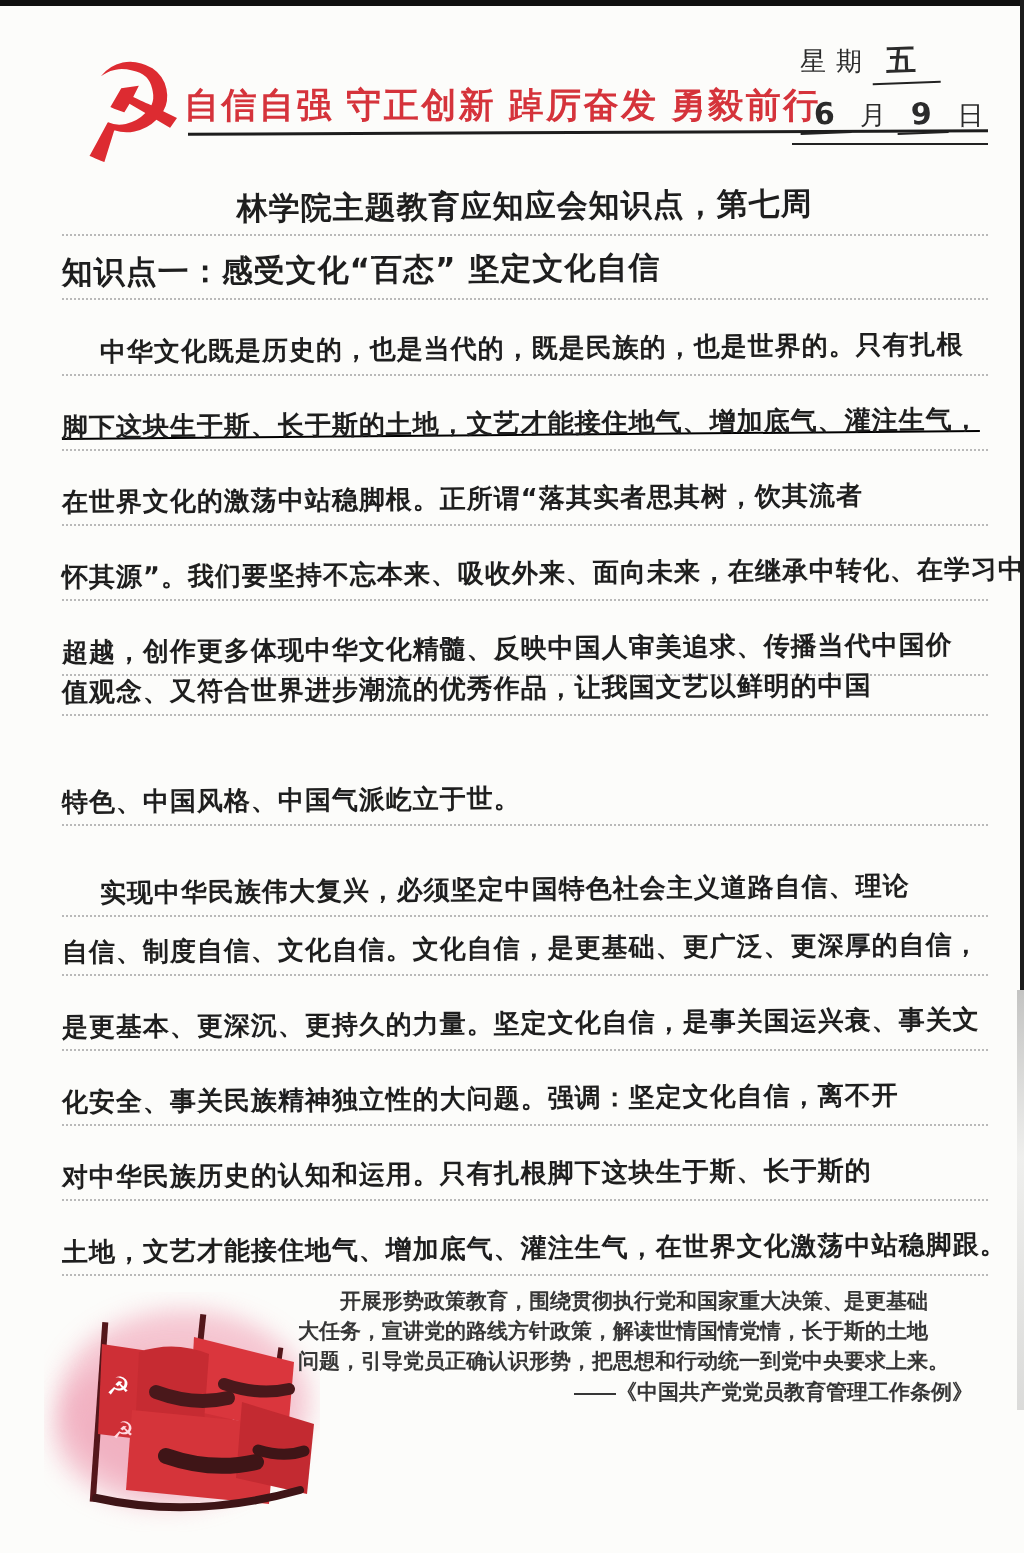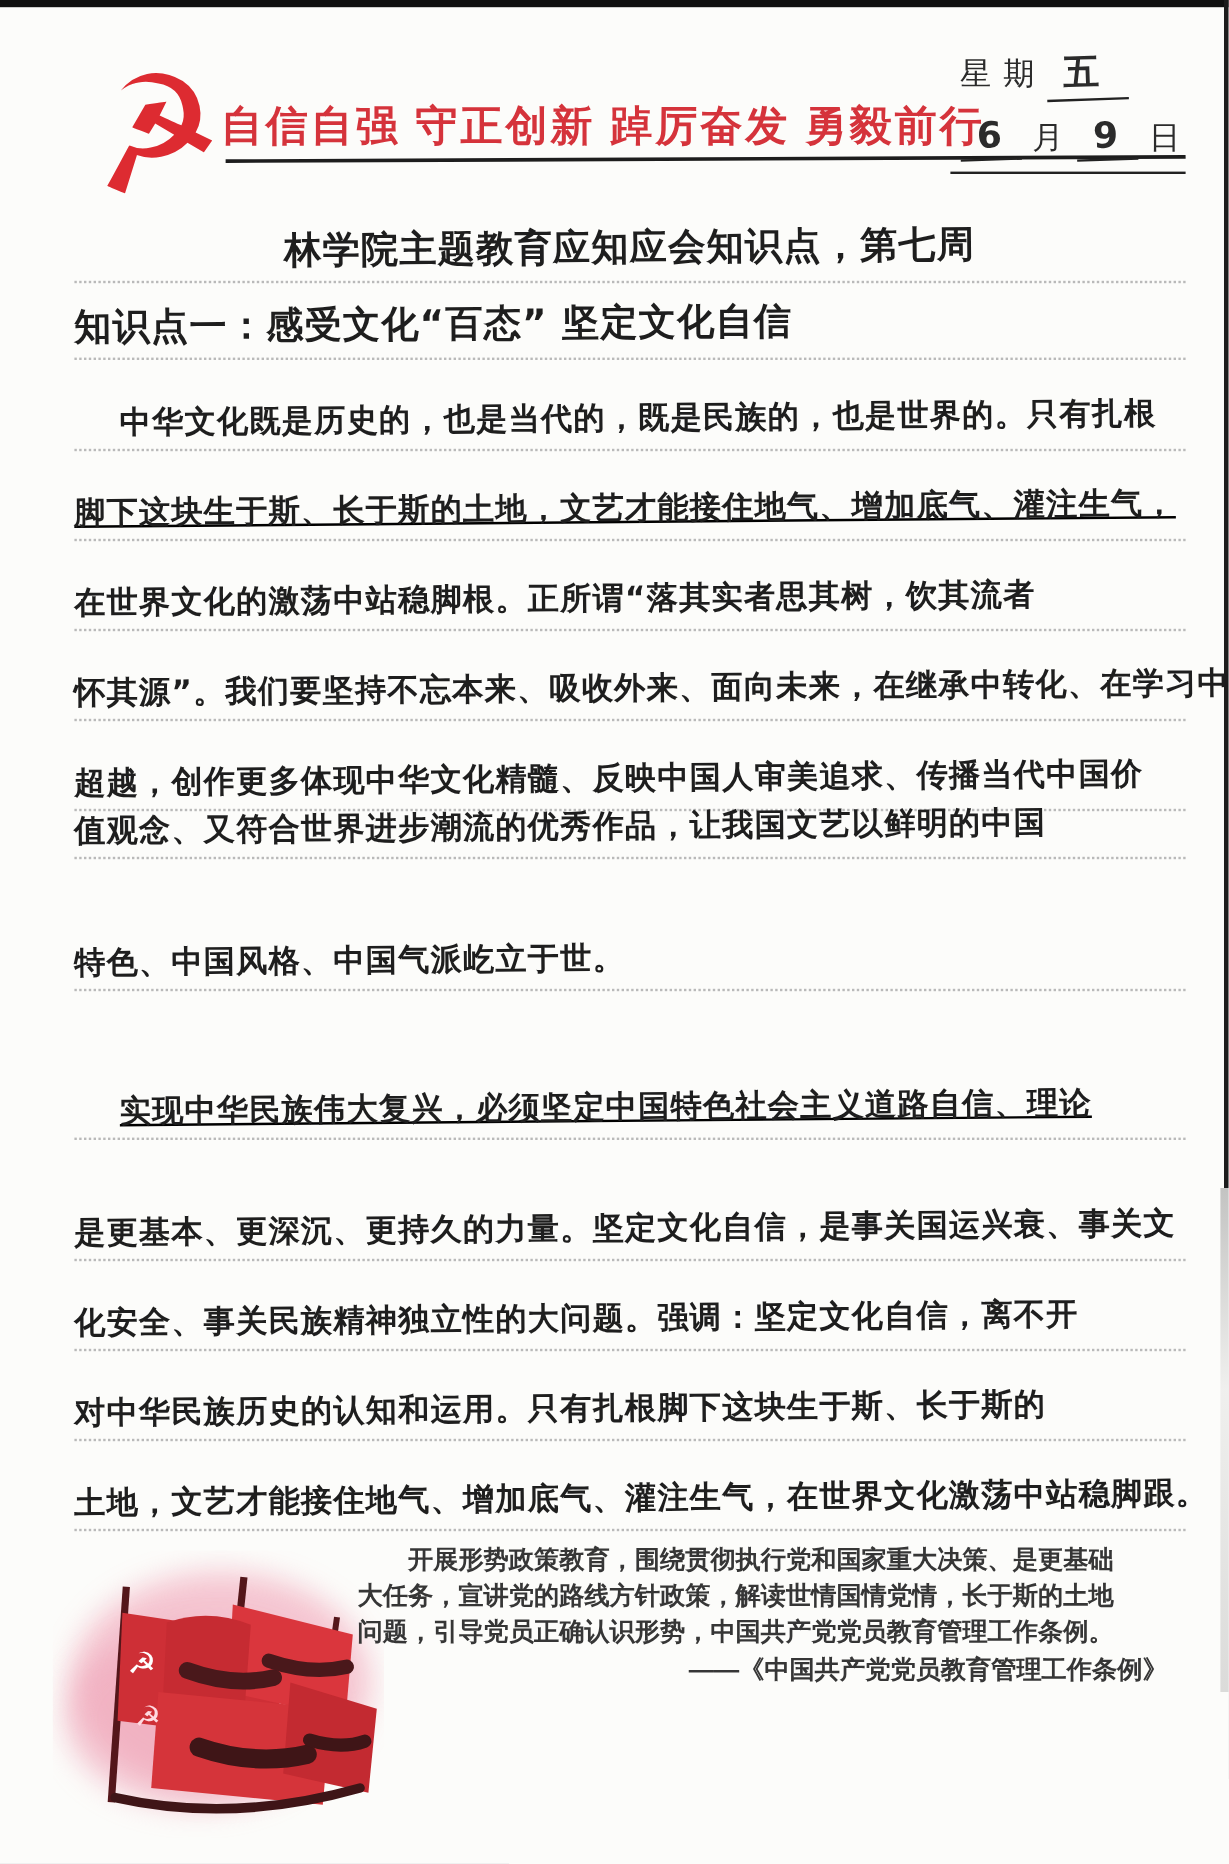--- a/index.html
+++ b/index.html
@@ -114,22 +114,25 @@
     </div>
   <div class="row" style="top:600px;">
       <span class="t">超越，创作更多体现中华文化精髓、反映中国人审美追求、传播当代中国价</span>
     </div>
   <div class="row" style="top:640px;">
       <span class="t">值观念、又符合世界进步潮流的优秀作品，让我国文艺以鲜明的中国</span>
     </div>
   <div class="row" style="top:750px;">
       <span class="t">特色、中国风格、中国气派屹立于世。</span>
     </div>
-  <div class="row indent" style="top:874px;text-decoration:underline;">
+  <div class="row indent" style="top:841px;">
       <span class="t">实现中华民族伟大复兴，必须坚定中国特色社会主义道路自信、理论</span>
+    </div>
+  <div class="row" style="top:900px;">
+      <span class="t">自信、制度自信、文化自信。文化自信，是更基础、更广泛、更深厚的自信，</span>
     </div>
   <div class="row" style="top:975px;">
       <span class="t">是更基本、更深沉、更持久的力量。坚定文化自信，是事关国运兴衰、事关文</span>
     </div>
   <div class="row" style="top:1050px;">
       <span class="t">化安全、事关民族精神独立性的大问题。强调：坚定文化自信，离不开</span>
     </div>
   <div class="row" style="top:1125px;text-align:center;">
       <span class="t">对中华民族历史的认知和运用。只有扎根脚下这块生于斯、长于斯的</span>
     </div>
@@ -164,17 +167,17 @@
 
     <text x="62" y="102" font-size="26" fill="#ffffff" transform="rotate(6 62 102)" font-family="DejaVu Sans, sans-serif">☭</text>
     <text x="68" y="146" font-size="24" fill="#ffd9e0" transform="rotate(4 68 146)" font-family="DejaVu Sans, sans-serif">☭</text>
 
     <path d="M52,206 Q150,228 256,198" stroke="#3f1517" stroke-width="8" fill="none" stroke-linecap="round"></path>
   </svg>
 
   <div class="quote">
     <div class="q1">开展形势政策教育，围绕贯彻执行党和国家重大决策、是更基础</div>
     <div class="q2">大任务，宣讲党的路线方针政策，解读世情国情党情，长于斯的土地</div>
-    <div class="q3">问题，引导党员正确认识形势，中国共产党党员教育管理工作条例。</div>
+    <div class="q3">问题，引导党员正确认识形势，把思想和行动统一到党中央要求上来。</div>
     <div class="src">——《中国共产党党员教育管理工作条例》</div>
   </div>
 
 </div>
 
 </body></html>

